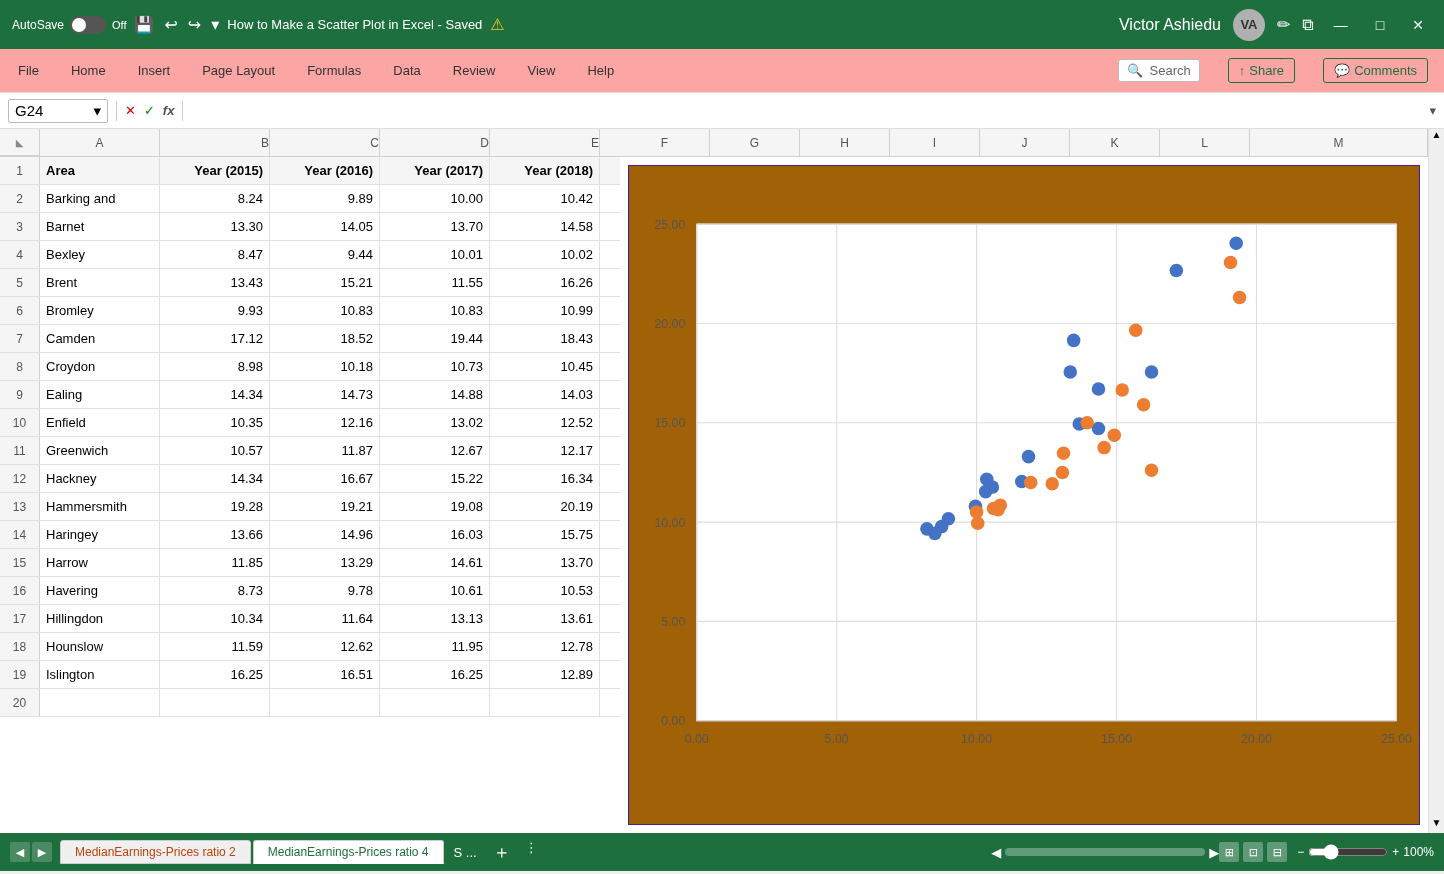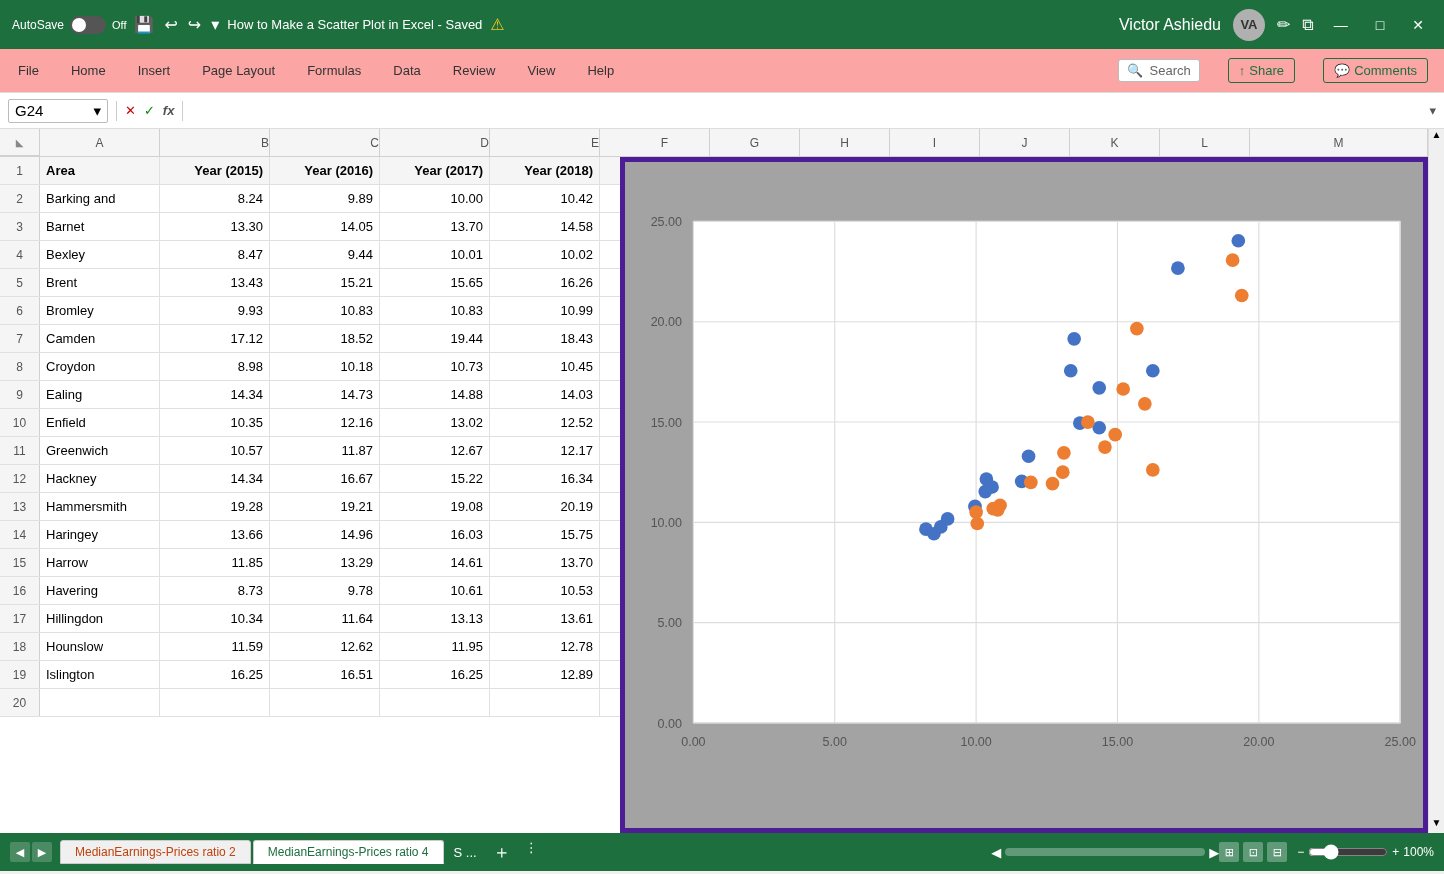--- a/index.html
+++ b/index.html
@@ -198,23 +198,23 @@
     .cell-a { width: 120px; }
     .cell-b { width: 110px; justify-content: flex-end; }
     .cell-c { width: 110px; justify-content: flex-end; }
     .cell-d { width: 110px; justify-content: flex-end; }
     .cell-e { width: 110px; justify-content: flex-end; }
     .cell-header { font-weight: bold; }
 
     
     .chart-area {
       flex: 1;
-      background: #a3a3a3;
-      border: 5px solid #4c1d95;
-      margin: 0;
+      background: #a16207;
+      border: 1px solid #4c1d95;
+      margin: 8px;
       position: relative;
       display: flex;
       align-items: center;
       justify-content: center;
     }
 
     
     .scrollbar-v {
       width: 16px;
       background: #f0f0f0;
@@ -438,21 +438,21 @@
       <div class="cell cell-b">8.47</div>
       <div class="cell cell-c">9.44</div>
       <div class="cell cell-d">10.01</div>
       <div class="cell cell-e">10.02</div>
     </div>
         <div class="grid-row">
       <div class="row-num">5</div>
       <div class="cell cell-a">Brent</div>
       <div class="cell cell-b">13.43</div>
       <div class="cell cell-c">15.21</div>
-      <div class="cell cell-d">15.65</div>
+      <div class="cell cell-d">11.55</div>
       <div class="cell cell-e">16.26</div>
     </div>
         <div class="grid-row">
       <div class="row-num">6</div>
       <div class="cell cell-a">Bromley</div>
       <div class="cell cell-b">9.93</div>
       <div class="cell cell-c">10.83</div>
       <div class="cell cell-d">10.83</div>
       <div class="cell cell-e">10.99</div>
     </div>

